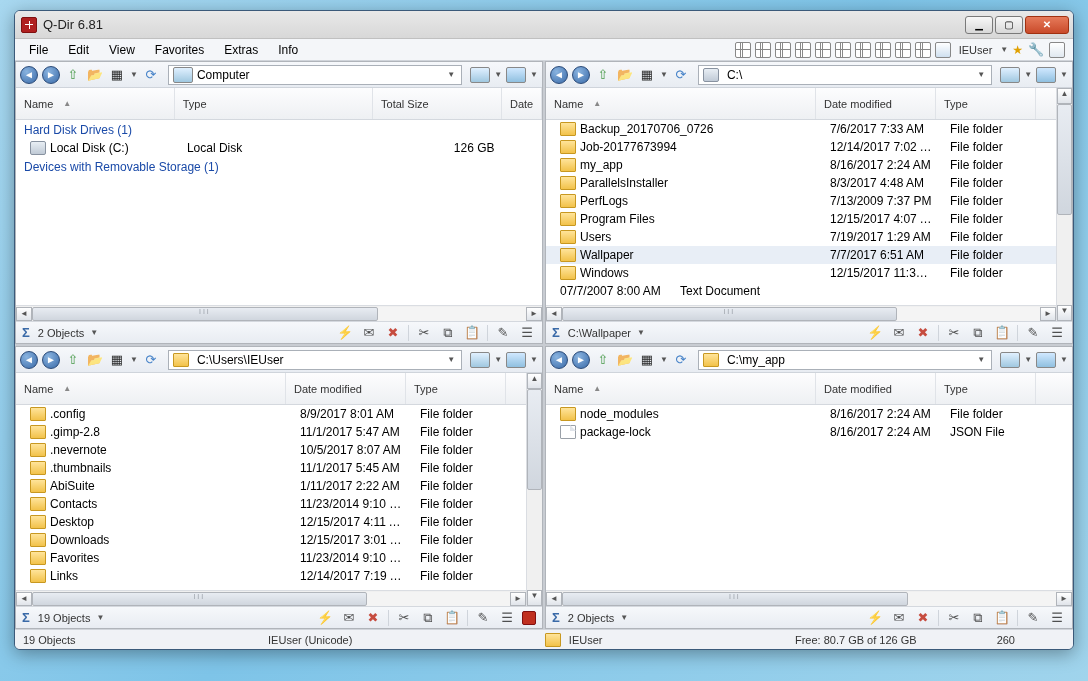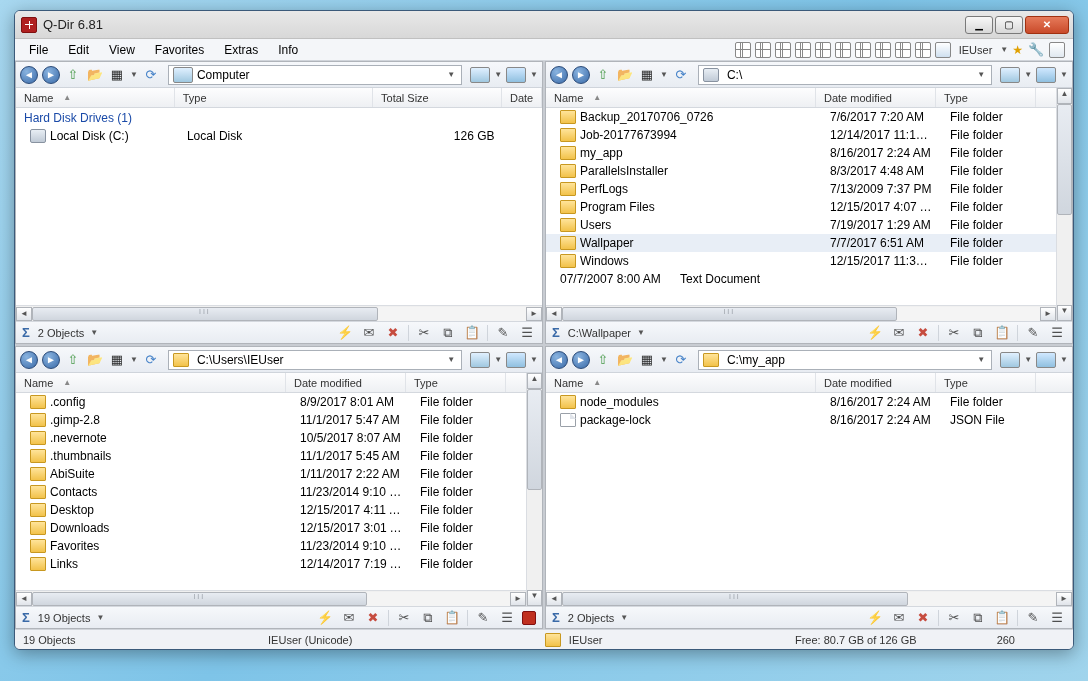--- a/index.html
+++ b/index.html
@@ -120,21 +120,21 @@
     background: #fff;
     display: flex; align-items: center;
     padding: 0 4px;
     gap: 4px;
     margin: 0 4px;
     font-size:12px;
   }
   .addr-drop { font-size:8px; color:#555; padding:0 2px;}
   .small-mon { width:20px; height:16px; border:1px solid #888; background:linear-gradient(#e0f0ff,#a0c8e0); border-radius:2px;}
   .col-headers {
-    display:flex; height:20px;
+    display:flex; height:32px;
     background: linear-gradient(to bottom,#fdfdfe,#eef0f3);
     border-bottom:1px solid #d4d8de;
     font-size:11px; color:#333;text-align:right;
   }
   .col-h { padding:3px 8px; border-right:1px solid #e0e3e8; display:flex; align-items:center; gap:4px;}
   .rows { flex:1; overflow:hidden; background:#fff; }
   .group-hdr { color:#1a4aa8; padding:3px 8px 2px 8px; font-size:12px; cursor:default;}
   .row { display:flex; height:18px; align-items:center; font-size:12px; padding-left:6px;}
   .row.selected { background:#e8eef6; }
   .cell { padding:0 8px; overflow:hidden; white-space:nowrap; text-overflow:ellipsis;}
@@ -250,20 +250,21 @@
               <div class="col-h" style="width:40px">Date</div>
             </div>
          <div class="rows">
               <div class="group-hdr">Hard Disk Drives (1)</div>
               <div class="row">
           <span class="cell" style="width:160px"><span class="ico drive"></span>Local Disk (C:)</span>
           <span class="cell" style="width:200px">Local Disk</span>
           <span class="cell" style="width:130px;text-align:right">126 GB</span>
           <span class="cell" style="width:40px"></span>
         </div>
+              <div class="group-hdr">Devices with Removable Storage (1)</div>
             </div>
          <div class="hscroll">
     <div class="hs-btn">◄</div>
     <div class="hs-track">
                 <div class="hs-thumb">III</div>
               </div>
     <div class="hs-btn">►</div>
   </div>
        </div>
 
@@ -311,26 +312,26 @@
         <div class="pane-body">
        <div class="pane-main">
          <div class="col-headers">
               <div class="col-h" style="width:270px">Name<span style="font-size:8px;color:#888;margin-left:6px">▲</span></div>
               <div class="col-h" style="width:120px">Date modified</div>
               <div class="col-h" style="width:100px">Type</div>
             </div>
          <div class="rows">
               <div class="row">
         <span class="cell" style="width:270px"><span class="ico folder"></span>Backup_20170706_0726</span>
-        <span class="cell" style="width:120px">7/6/2017 7:20 AM</span>
+        <span class="cell" style="width:120px">7/6/2017 7:33 AM</span>
         <span class="cell" style="width:100px">File folder</span>
       </div>
               <div class="row">
         <span class="cell" style="width:270px"><span class="ico folder"></span>Job-20177673994</span>
-        <span class="cell" style="width:120px">12/14/2017 11:17 AM</span>
+        <span class="cell" style="width:120px">12/14/2017 7:02 AM</span>
         <span class="cell" style="width:100px">File folder</span>
       </div>
               <div class="row">
         <span class="cell" style="width:270px"><span class="ico folder"></span>my_app</span>
         <span class="cell" style="width:120px">8/16/2017 2:24 AM</span>
         <span class="cell" style="width:100px">File folder</span>
       </div>
               <div class="row">
         <span class="cell" style="width:270px"><span class="ico folder"></span>ParallelsInstaller</span>
         <span class="cell" style="width:120px">8/3/2017 4:48 AM</span>

